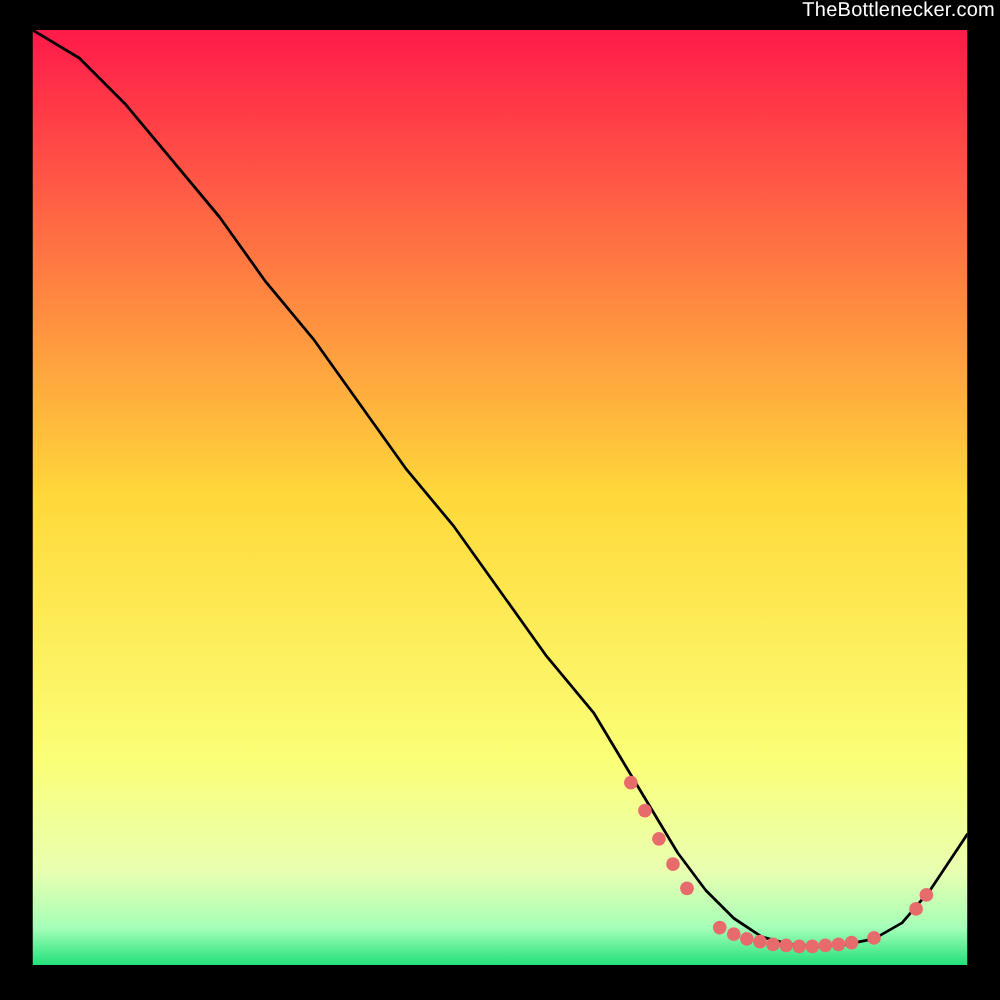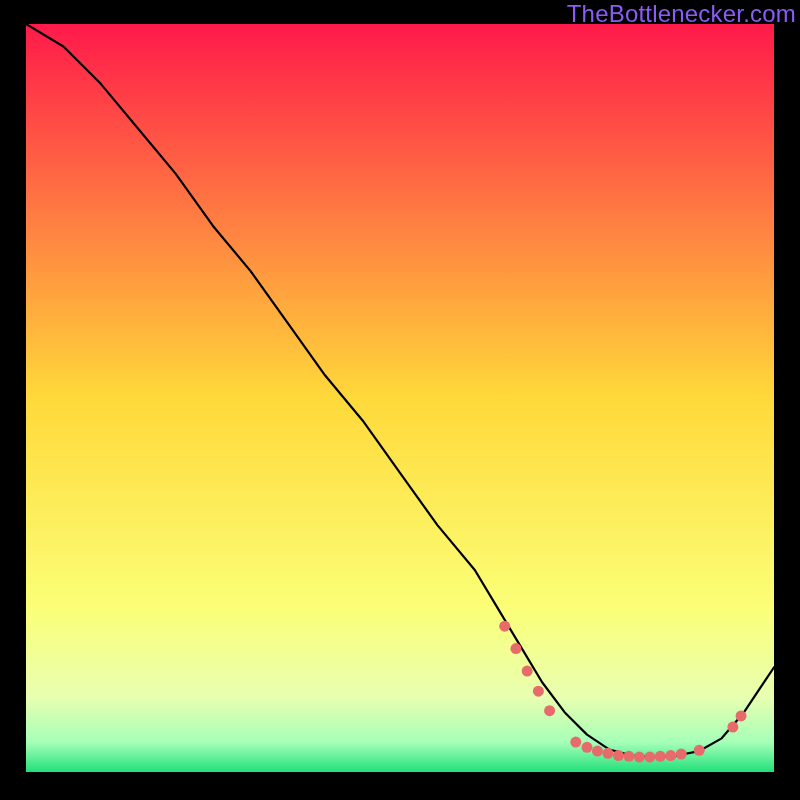--- a/index.html
+++ b/index.html
@@ -23,23 +23,23 @@
     left: 0;
     top: 0;
     width: 748px;
     height: 748px;
   }
   .watermark {
     position: absolute;
     right: 4px;
     top: 0px;
     font-family: Arial, Helvetica, sans-serif;
-    font-size: 24px;
+    font-size: 16px;
     font-weight: 500;
-    color: #8b5cf6;
+    color: #ffffff;
     letter-spacing: 0.2px;
   }
 </style>
 </head>
 <body>
 
 <div class="frame">
   <svg class="plot" viewBox="0 0 748 748" preserveAspectRatio="none">
     <defs>
       <linearGradient id="bg-grad" x1="0" y1="0" x2="0" y2="1">

